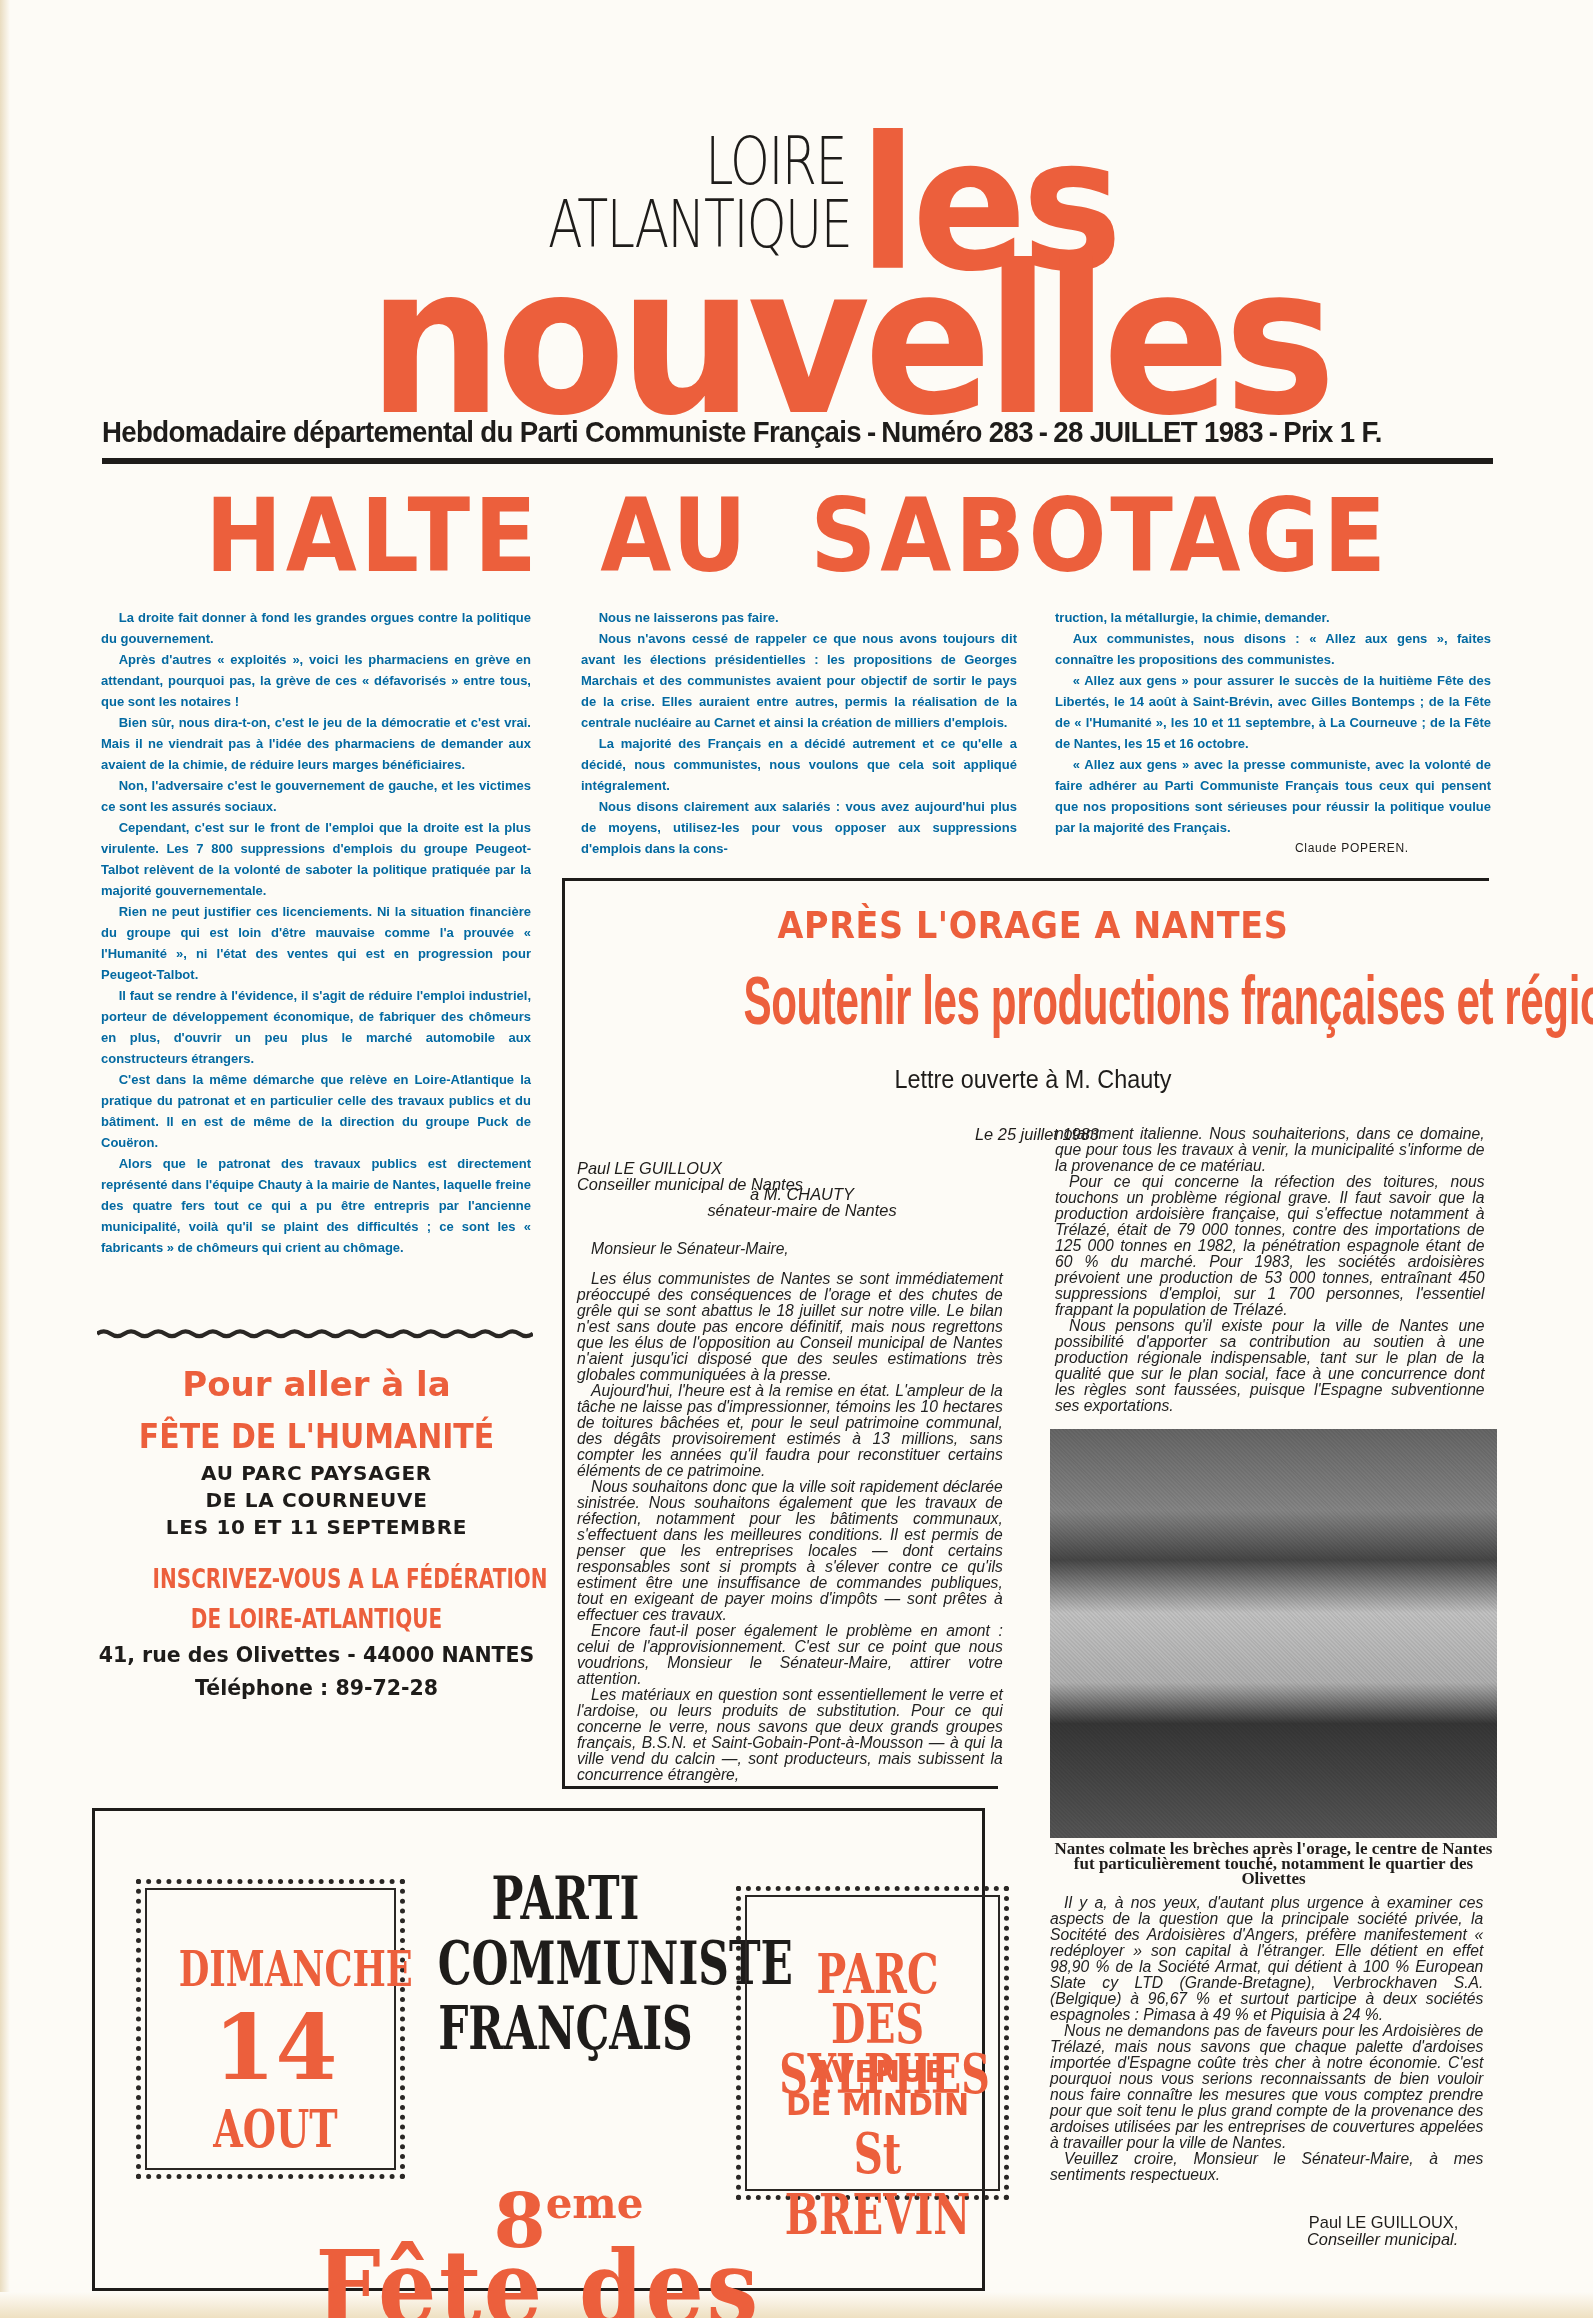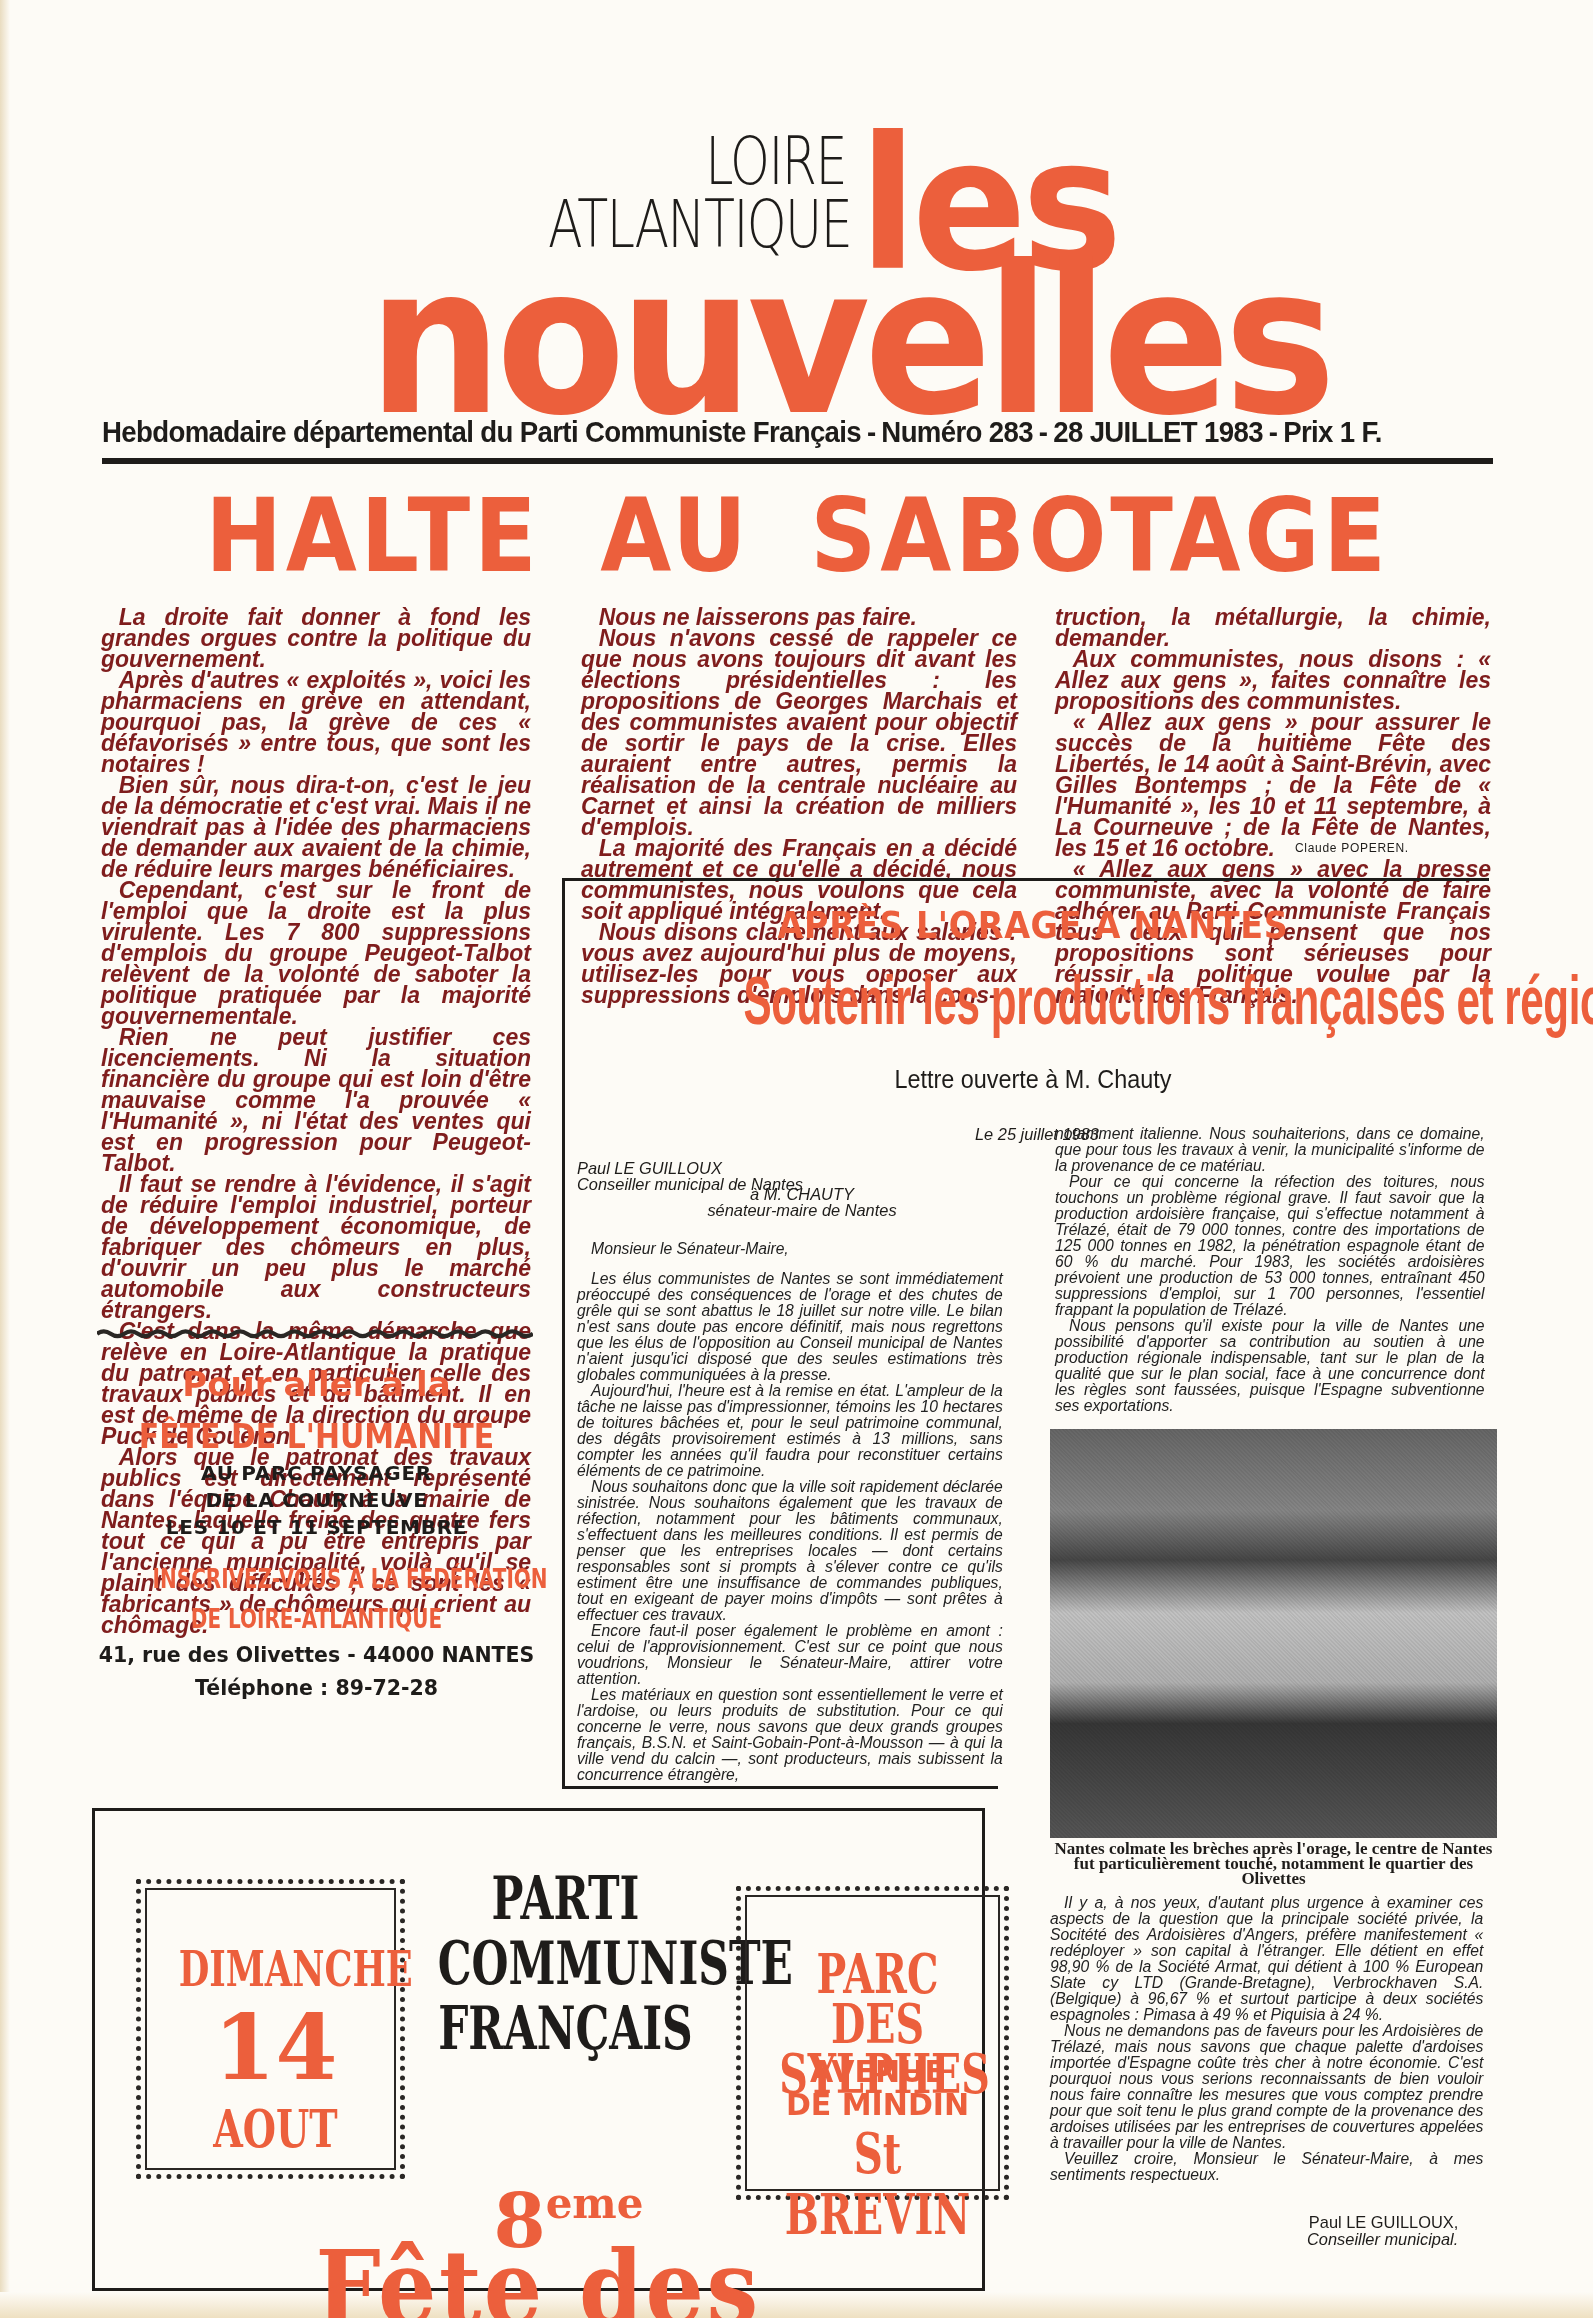--- a/index.html
+++ b/index.html
@@ -46,22 +46,22 @@
   .mast-rule { left: 102px; top: 458px; width: 1391px; height: 5.5px; background: #1e1c1a; }
 
   .headline {
     left: 102px; top: 481px; width: 1391px; text-align: center;
     font-family: "DejaVu Sans", sans-serif; font-weight: 700; font-size: 102px;
     line-height: 109px; color: #ec5f3c; letter-spacing: 4.1px;
     transform: scaleX(0.9); transform-origin: center top; word-spacing: 27px;
   }
 
   .col {
-    font-size: 23px; line-height: 21px; text-align: justify; font-weight: 700;
-    font-family: "Liberation Sans", sans-serif; color: #7f1d1d; font-style: italic;
+    font-size: 13px; line-height: 21px; text-align: justify; font-weight: 700;
+    font-family: "Liberation Sans", sans-serif; color: #0369a1;
   }
   .col p { margin: 0; text-indent: 17.7px; }
   .col1 { left: 101px; top: 607px; width: 430px; }
   .col2 { left: 581px; top: 607px; width: 436px; }
   .col3 { left: 1055px; top: 607px; width: 436px; }
   .col p.noindent { text-indent: 0; }
   .sig1 { left: 1295px; top: 841px; font-size: 12px; letter-spacing: 0.7px; }
 
   .rule-thin { height: 2.7px; background: #1e1c1a; }
   .box-left { left: 562px; top: 878px; width: 2.7px; height: 910px; background: #1e1c1a; }
@@ -155,20 +155,21 @@
   <span>Prix 1 F.</span>
 </div>
 <div class="abs mast-rule"></div>
 
 <div class="abs headline">HALTE AU SABOTAGE</div>
 
 <div class="abs col col1">
   <p>La droite fait donner à fond les grandes orgues contre la politique du gouvernement.</p>
   <p>Après d'autres « exploités », voici les pharmaciens en grève en attendant, pourquoi pas, la grève de ces « défavorisés » entre tous, que sont les notaires !</p>
   <p>Bien sûr, nous dira-t-on, c'est le jeu de la démocratie et c'est vrai. Mais il ne viendrait pas à l'idée des pharmaciens de demander aux avaient de la chimie, de réduire leurs marges bénéficiaires.</p>
+  <p>Non, l'adversaire c'est le gouvernement de gauche, et les victimes ce sont les assurés sociaux.</p>
   <p>Cependant, c'est sur le front de l'emploi que la droite est la plus virulente. Les 7 800 suppressions d'emplois du groupe Peugeot-Talbot relèvent de la volonté de saboter la politique pratiquée par la majorité gouvernementale.</p>
   <p>Rien ne peut justifier ces licenciements. Ni la situation financière du groupe qui est loin d'être mauvaise comme l'a prouvée « l'Humanité », ni l'état des ventes qui est en progression pour Peugeot-Talbot.</p>
   <p>Il faut se rendre à l'évidence, il s'agit de réduire l'emploi industriel, porteur de développement économique, de fabriquer des chômeurs en plus, d'ouvrir un peu plus le marché automobile aux constructeurs étrangers.</p>
   <p>C'est dans la même démarche que relève en Loire-Atlantique la pratique du patronat et en particulier celle des travaux publics et du bâtiment. Il en est de même de la direction du groupe Puck de Couëron.</p>
   <p>Alors que le patronat des travaux publics est directement représenté dans l'équipe Chauty à la mairie de Nantes, laquelle freine des quatre fers tout ce qui a pu être entrepris par l'ancienne municipalité, voilà qu'il se plaint des difficultés ; ce sont les « fabricants » de chômeurs qui crient au chômage.</p>
 </div>
 <div class="abs col col2">
   <p>Nous ne laisserons pas faire.</p>
   <p>Nous n'avons cessé de rappeler ce que nous avons toujours dit avant les élections présidentielles : les propositions de Georges Marchais et des communistes avaient pour objectif de sortir le pays de la crise. Elles auraient entre autres, permis la réalisation de la centrale nucléaire au Carnet et ainsi la création de milliers d'emplois.</p>
   <p>La majorité des Français en a décidé autrement et ce qu'elle a décidé, nous communistes, nous voulons que cela soit appliqué intégralement.</p>

